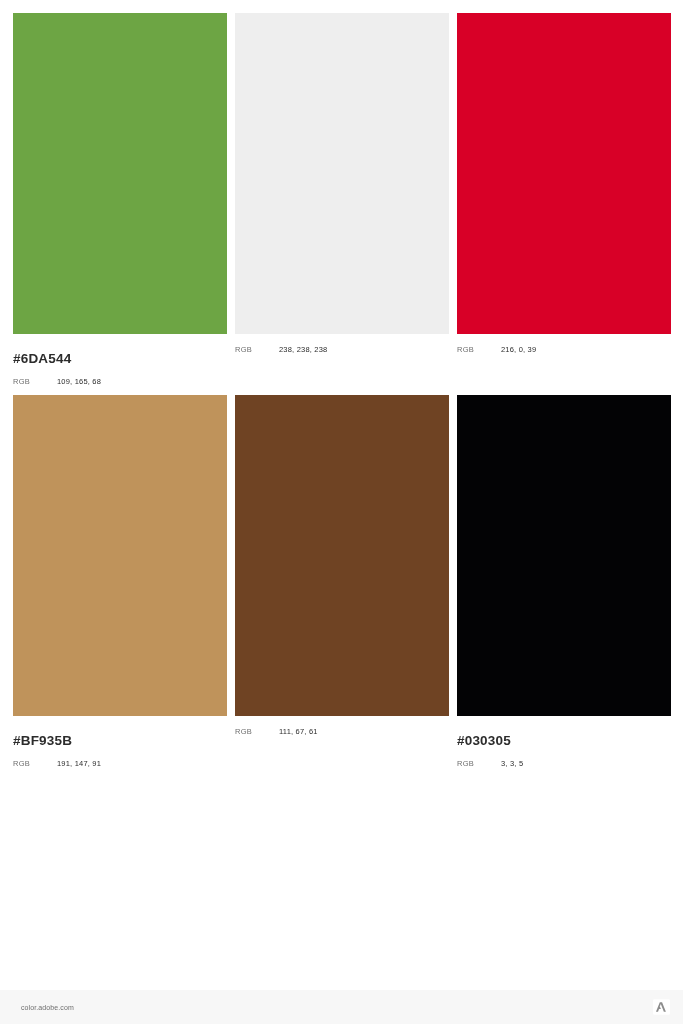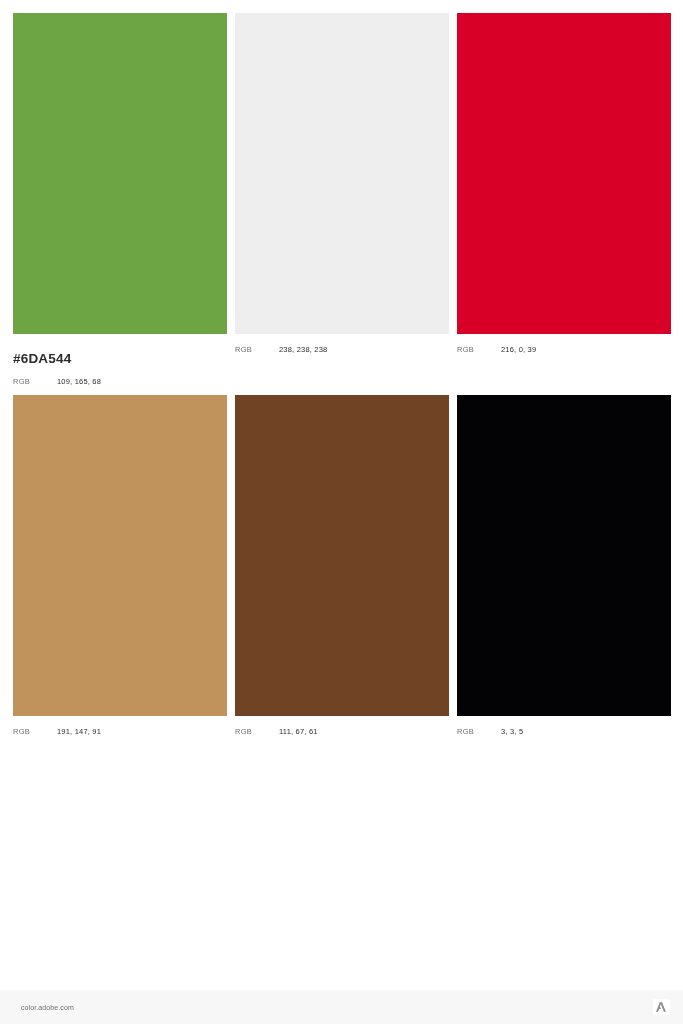--- a/index.html
+++ b/index.html
@@ -158,40 +158,42 @@
         </div>
       </div>
 
     </div>
 
     <div class="swatch-row">
 
       <div class="swatch-cell">
         <div class="swatch-chip" style="background:#BF935B"></div>
         <div class="swatch-info">
+          <div class="swatch-hex">#BF935B</div>
           <div class="swatch-rgb-line">
             <span class="rgb-label">RGB</span>
             <span class="rgb-values">191, 147, 91</span>
           </div>
         </div>
       </div>
 
       <div class="swatch-cell">
         <div class="swatch-chip" style="background:#6F4323"></div>
         <div class="swatch-info">
           <div class="swatch-rgb-line">
             <span class="rgb-label">RGB</span>
             <span class="rgb-values">111, 67, 61</span>
           </div>
         </div>
       </div>
 
       <div class="swatch-cell">
         <div class="swatch-chip" style="background:#030305"></div>
         <div class="swatch-info">
+          <div class="swatch-hex">#030305</div>
           <div class="swatch-rgb-line">
             <span class="rgb-label">RGB</span>
             <span class="rgb-values">3, 3, 5</span>
           </div>
         </div>
       </div>
 
     </div>
 
   </div>

